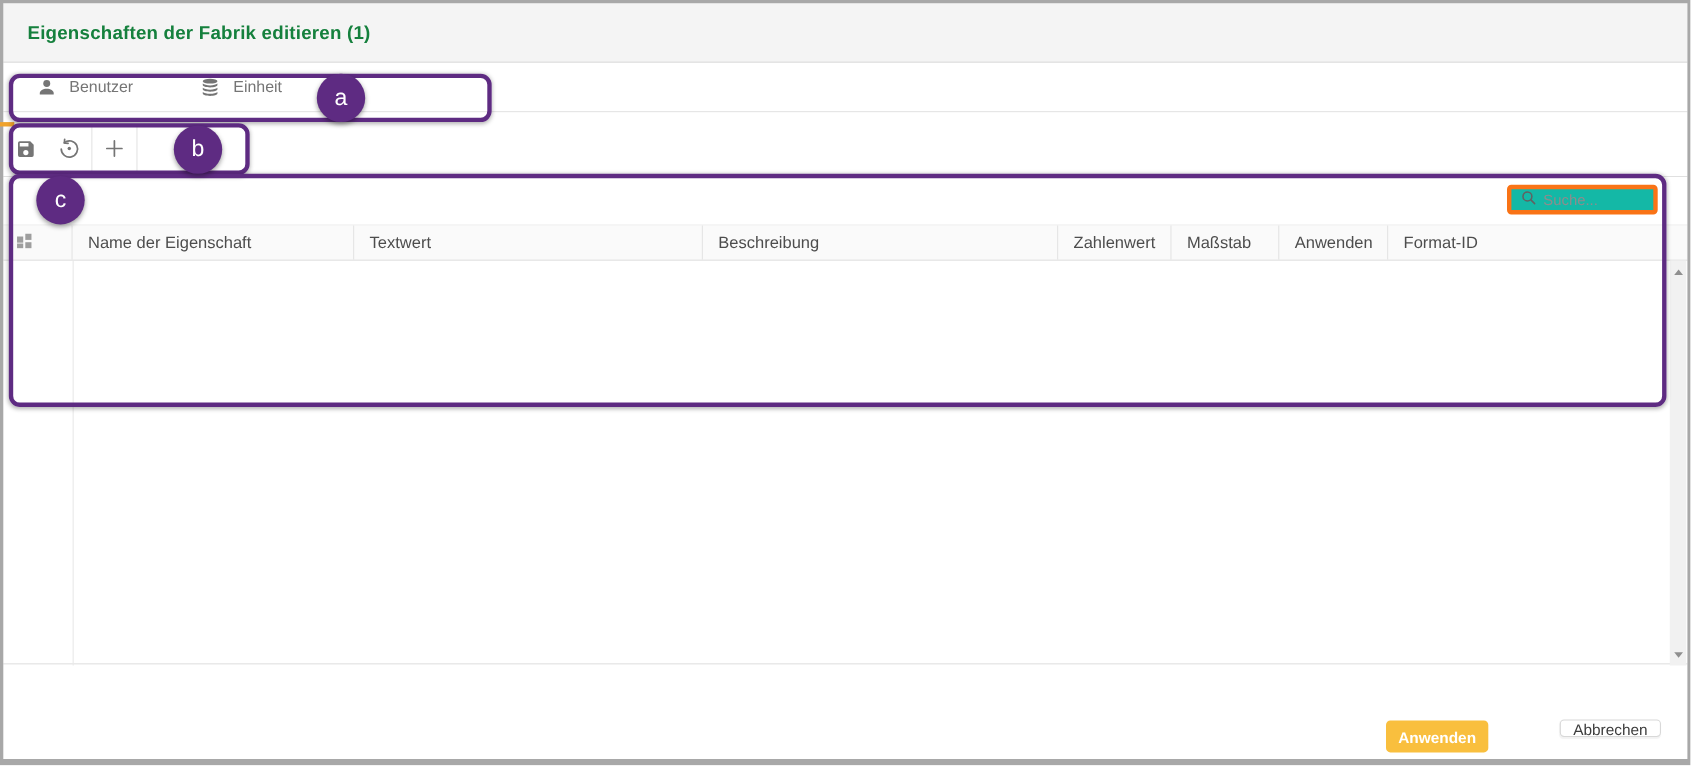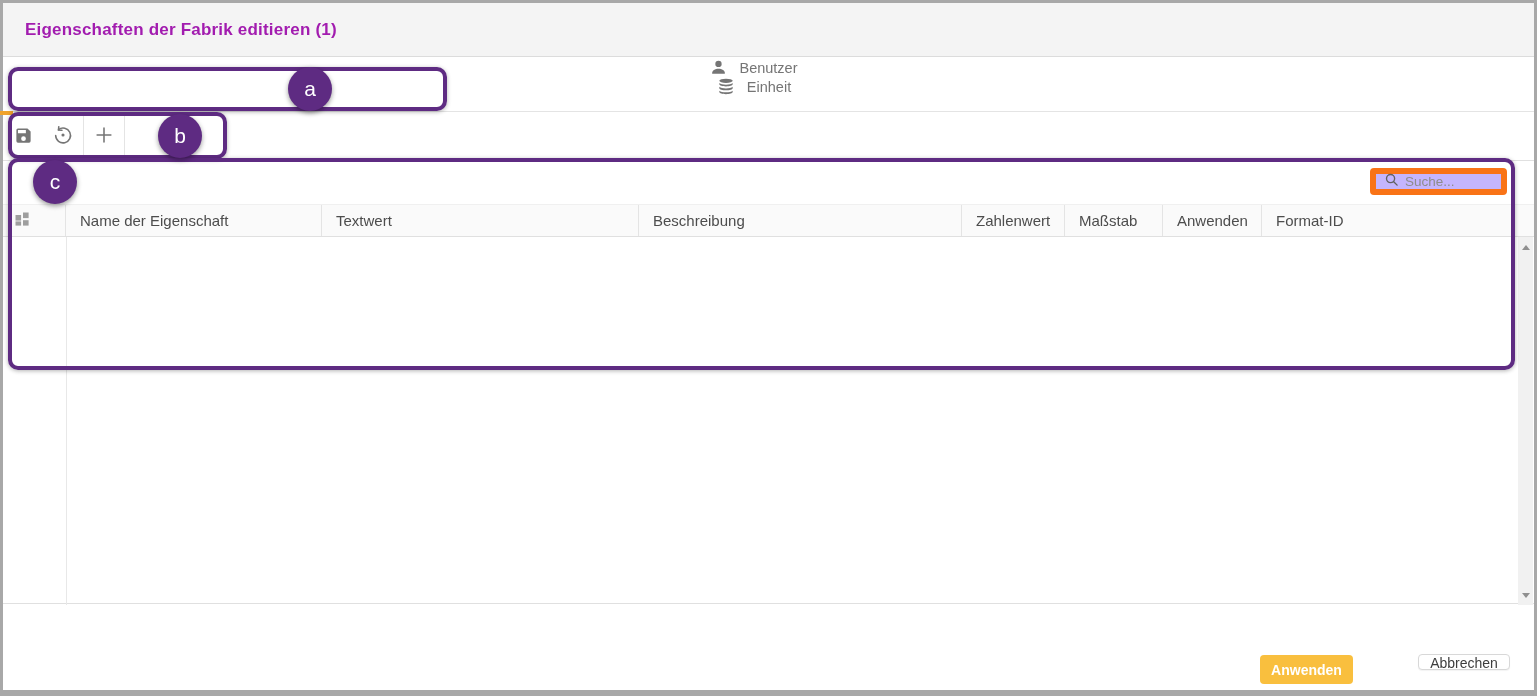--- a/index.html
+++ b/index.html
@@ -11,26 +11,26 @@
   .window-border {
     position:absolute; inset:0; border:3px solid #a8a8a8; border-bottom-width:6px;
     pointer-events:none; z-index:50;
   }
   
   .titlebar {
     position:absolute; left:3px; top:3px; right:3px; height:54px;
     background:#f4f4f4; border-bottom:1px solid #dcdcdc;
     display:flex; align-items:center; padding-left:22px;
   }
-  .title-text { font-size:17px; font-weight:bold; color:#a21caf; letter-spacing:.2px; }
+  .title-text { font-size:17px; font-weight:bold; color:#15803d; letter-spacing:.2px; }
   
   .tabbar {
-    position:absolute; left:3px; top:58px; right:3px; height:54px;
+    position:absolute; left:3px; top:58px; right:3px; height:44px;
     background:#ffffff; border-bottom:1px solid #e4e4e4;
-    display:flex; align-items:center; padding-left:30px;flex-direction:column;
+    display:flex; align-items:center; padding-left:30px;
   }
   .tab { display:flex; align-items:center; gap:11px; margin-right:60px; cursor:pointer; }
   .tab-label { font-size:14.5px; color:#757575; }
   .tab-icon svg { display:block; }
   
   .toolbar {
     position:absolute; left:3px; top:113px; right:3px; height:47px; background:#ffffff;
     display:flex; align-items:center;
   }
   .tool-btn {
@@ -40,21 +40,21 @@
   .tool-sep { width:1px; height:47px; background:#e4e4e4; }
   .amber-mark { position:absolute; left:0; top:111px; width:13px; height:4px; background:#f0a32c; z-index:55; }
   
   .table-container {
     position:absolute; left:3px; top:160px; width:1531px; height:444px;
     background:#ffffff; border-top:1px solid #e0e0e0; border-bottom:1px solid #e0e0e0;
   }
   .search-row { position:absolute; left:0; top:0; right:0; height:43px; background:#ffffff; }
   .search-box {
     position:absolute; top:7px; right:27px; width:137px; height:27px;
-    border:6px solid #f97316; border-radius:4px; background:#c4b5fd;
+    border:4px solid #f97316; border-radius:4px; background:#14b8a6;
     display:flex; align-items:center; padding:0 8px; gap:6px;
   }
   .search-box svg { flex:0 0 auto; }
   .search-input {
     border:none; outline:none; width:100%; font-size:13.5px; color:#424242;
     font-family:"Liberation Sans", sans-serif; background:transparent;
   }
   .search-input::placeholder { color:#8d8d8d; }
   .header-row {
     position:absolute; left:0; top:43px; right:0; height:33px;

